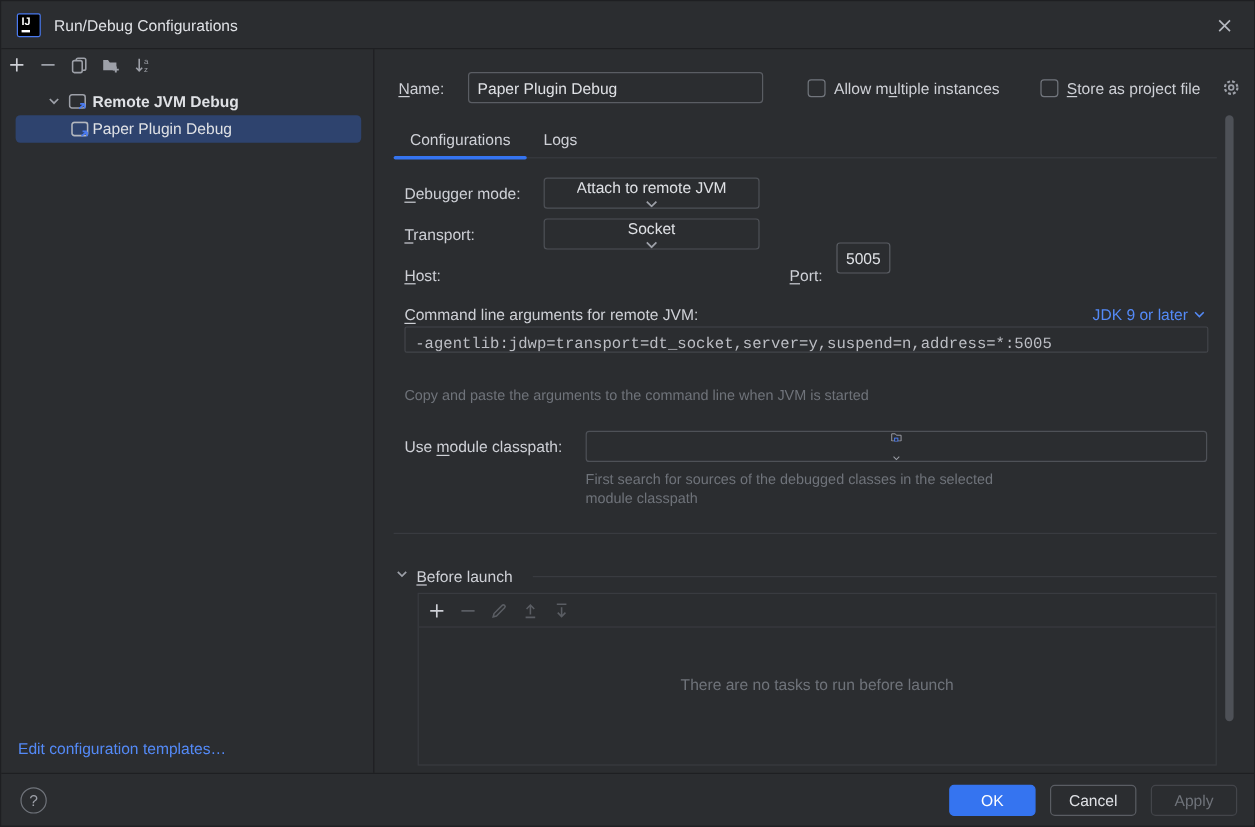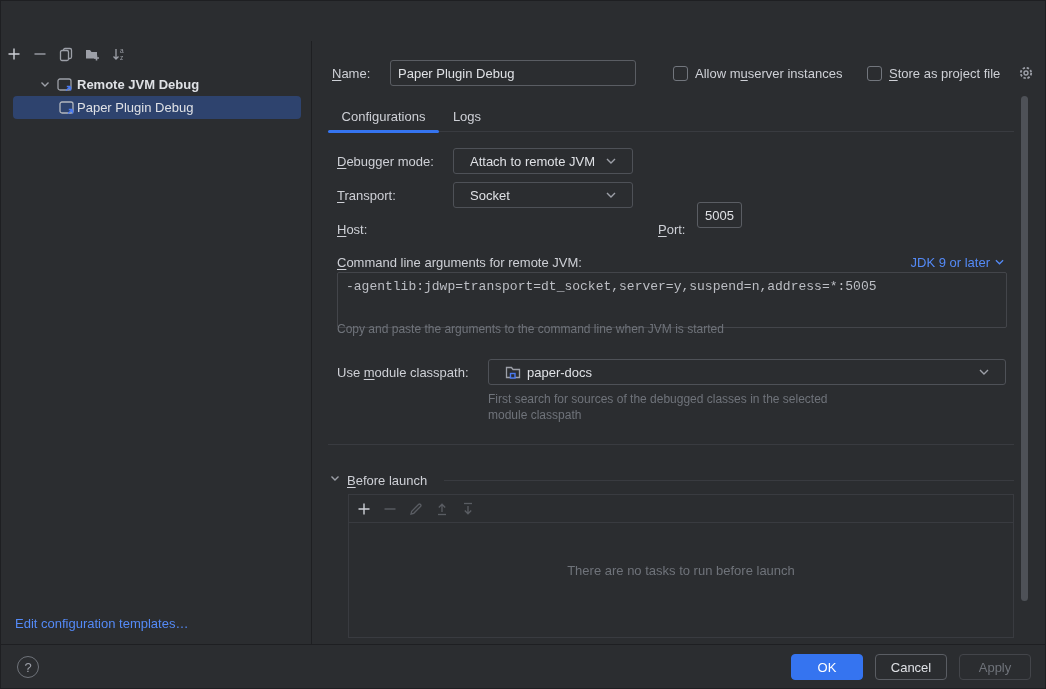--- a/index.html
+++ b/index.html
@@ -29,30 +29,30 @@
   .sidebar { position:absolute; left:0; top:40px; width:311px; height:603px; border-right:1px solid #1e1f22; }
   .icon16 { width:16px; height:16px; display:inline-block; }
   .treerow { position:absolute; height:23px; display:flex; align-items:center;margin-left:24px; }
   .selrow { position:absolute; left:12px; top:55px; width:288px; height:23px; background:#2e436e; border-radius:4px; }
   .link { color:#548af7; }
 
   
   .tinput { background:transparent; border:1px solid #5a5d63; border-radius:3px; color:#dfe1e5;
             font-family:"Liberation Sans", sans-serif; font-size:13px; padding:0 7px; outline:none; }
   .combo { border:1px solid #4e5157; border-radius:3px; display:flex; align-items:center;
-           padding:0 16px; color:#dfe1e5; }
+           padding:0 0; color:#dfe1e5;flex-direction:column; }
   .combo .ctext { flex:1; white-space:nowrap; overflow:hidden; }
 
   
   .tabbar { position:absolute; left:327px; top:100px; width:686px; height:31px; border-bottom:1px solid #393b40; display:flex; }
   .tab { height:31px; display:flex; align-items:center; justify-content:center; position:relative; color:#ced0d6; }
   .tab-active-ind { position:absolute; left:0; bottom:-1px; width:100%; height:3px; background:#3574f0; border-radius:2px; }
 
   
-  .codebox { position:absolute; left:336px; top:271px; width:670px; height:56px; border:1px solid #43454a;
+  .codebox { position:absolute; left:336px; top:271px; width:670px; height:22px; border:1px solid #43454a;
              border-radius:2px; padding:6px 8px; font-family:"Liberation Mono","DejaVu Sans Mono",monospace;
              font-size:13px; color:#bcbec4; white-space:nowrap; overflow:hidden; }
 
   
   .blpanel { position:absolute; left:347px; top:493px; width:666px; height:144px; border:1px solid #393b40; }
   .bltoolbar { height:28px; border-bottom:1px solid #393b40; display:flex; align-items:center; padding-left:7px; gap:10px; }
 
   
   .footer { position:absolute; left:0; top:643px; width:100%; height:46px; border-top:1px solid #1e1f22; }
   .btn { position:absolute; top:9px; width:72px; height:26px; border-radius:4px; display:flex; align-items:center;
@@ -66,20 +66,32 @@
   .checkbox { width:15px; height:15px; border:1.6px solid #72767d; border-radius:3px; background:transparent; }
   .scrollthumb { position:absolute; left:1020px; top:95px; width:7px; height:505px; background:#4e5157; border-radius:4px; }
   .divider { position:absolute; height:1px; background:#393b40; }
   svg { display:block; }
 </style>
 </head>
 <body>
 
 <div class="app">
 
+  <div class="titlebar">
+    <div class="logo">
+      <span class="ij">IJ</span>
+      <span class="bar"></span>
+    </div>
+    <div class="title">Run/Debug Configurations</div>
+    <div class="closebtn">
+      <svg width="13" height="13" viewBox="0 0 13 13">
+        <path d="M2 2 L11 11 M11 2 L2 11" stroke="#b4b8bf" stroke-width="1.4"></path>
+      </svg>
+    </div>
+  </div>
 
   <div class="sidebar">
 
     <div class="abs" style="left:5px; top:5px; display:flex; gap:10px;">
       <span class="icon16">
         <svg width="16" height="16" viewBox="0 0 16 16">
           <path d="M8 2.5 V13.5 M2.5 8 H13.5" stroke="#ced0d6" stroke-width="1.4"></path>
         </svg>
       </span>
       <span class="icon16">
@@ -134,21 +146,21 @@
 
   <div class="abs vcenter label" style="left:331px; top:59px; height:26px;">
     <span><span></span><span class="mn">N</span><span>ame:</span></span>
   </div>
   <input class="abs tinput" style="left: 389px; top: 59px; width: 246px; height: 26px;" value="Paper Plugin Debug">
 
   <div class="abs" style="left:672px; top:65px;">
     <div class="checkbox"></div>
   </div>
   <div class="abs vcenter label" style="left:694px; top:59px; height:26px;">
-    <span><span>Allow m</span><span class="mn">u</span><span>server instances</span></span>
+    <span><span>Allow m</span><span class="mn">u</span><span>ltiple instances</span></span>
   </div>
 
   <div class="abs" style="left:866px; top:65px;">
     <div class="checkbox"></div>
   </div>
   <div class="abs vcenter label" style="left:888px; top:59px; height:26px;">
     <span><span></span><span class="mn">S</span><span>tore as project file</span></span>
   </div>
   <div class="abs" style="left:1016px; top:63px;">
     <svg width="18" height="18" viewBox="0 0 18 18">

